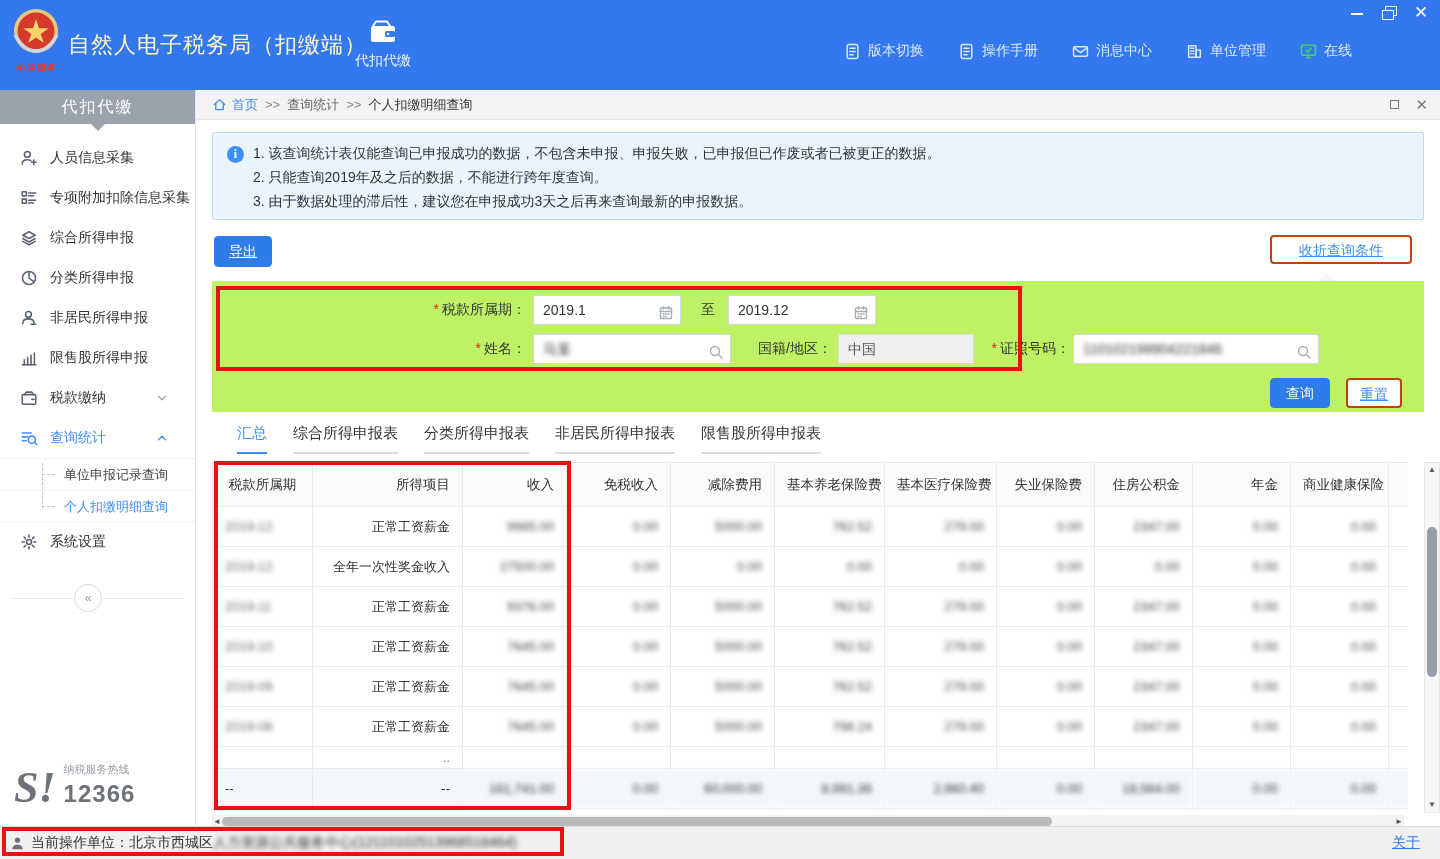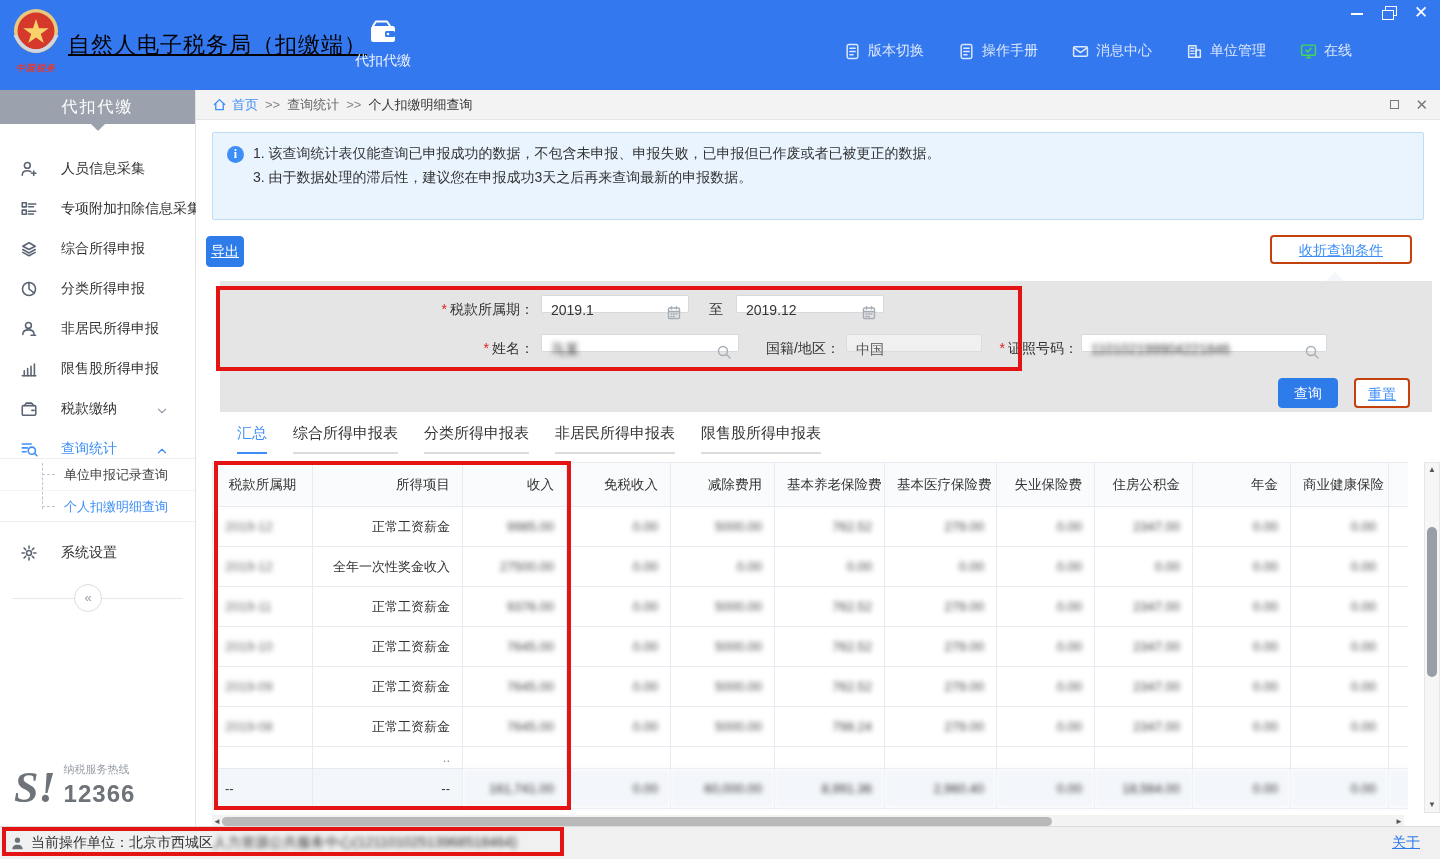--- a/index.html
+++ b/index.html
@@ -8,41 +8,41 @@
 
   .ico { display:inline-block; vertical-align:middle; }
   .ico svg { width:100%; height:100%; fill:none; stroke:currentColor; stroke-width:1.4; stroke-linecap:round; stroke-linejoin:round; }
   .ico.fill svg { fill:currentColor; stroke:none; }
   .blur { filter: blur(2.5px); }
 
   
   .app-header { position:absolute; left:0; top:0; width:1440px; height:90px; background:#3478f0; }
   .emblem { position:absolute; left:8px; top:6px; width:56px; height:70px; text-align:center; }
   .emblem-sub { color:#e8392b; font-size:9px; font-weight:bold; letter-spacing:1px; font-style:italic; }
-  .app-title { position:absolute; left:68px; top:30px; color:#000000; font-size:22px; letter-spacing:1px;text-decoration:underline; }
+  .app-title { position:absolute; left:68px; top:30px; color:#fef9c3; font-size:22px; letter-spacing:1px; }
   .module { position:absolute; left:348px; top:18px; width:70px; text-align:center; color:#fff; }
   .module .ico { width:30px; height:28px; color:#fff; }
   .module-label { display:block; font-size:14px; margin-top:6px; color:#eef4ff; }
   .header-nav { position:absolute; right:88px; top:42px; display:flex; gap:34px; align-items:center; }
   .nav-item { display:flex; align-items:center; gap:7px; color:#dce8fc; font-size:14px; cursor:pointer; }
   .nav-item .ico { width:17px; height:17px; }
   .nav-item.online .ico { color:#42d955; }
   .win-controls { position:absolute; right:12px; top:6px; display:flex; gap:18px; align-items:center; color:#fff; }
   .wc { width:14px; height:14px; position:relative; cursor:pointer; }
   .wc-min::after { content:""; position:absolute; left:1px; top:7px; width:12px; height:2px; background:#fff; }
   .wc-restore::before { content:""; position:absolute; left:3px; top:0; width:10px; height:8px; border:1.5px solid #fff; }
   .wc-restore::after { content:""; position:absolute; left:0px; top:4px; width:10px; height:8px; border:1.5px solid #fff; background:#3478f0; }
   .wc-close { font-size:17px; line-height:14px; text-align:center; }
 
   
   .sidebar { position:absolute; left:0; top:90px; width:196px; height:736px; background:#fff; border-right:1px solid #e3e3e3; }
   .sidebar-header { position:relative; height:34px; background:#9ba2ad; color:#fff; font-size:16px; letter-spacing:2px; text-align:center; line-height:34px; }
   .sidebar-header::after { content:""; position:absolute; left:50%; bottom:-7px; margin-left:-8px; border-left:8px solid transparent; border-right:8px solid transparent; border-top:8px solid #9ba2ad; }
   .menu { padding-top:14px; }
-  .menu-item { height:40px; display:flex; align-items:flex-end; padding:0 14px 0 20px; font-size:14px; color:#333; cursor:pointer;gap:11px; }
+  .menu-item { height:40px; display:flex; align-items:center; padding:0 14px 0 20px; font-size:14px; color:#333; cursor:pointer; }
   .menu-item .ico { width:18px; height:18px; margin-right:12px; color:#5b6472; flex:none; }
   .menu-item .m-label { flex:1; white-space:nowrap; }
   .menu-item .chev { width:14px; height:14px; color:#9aa2ad; }
   .menu-item.active { color:#3e8ef7; }
   .menu-item.active .ico, .menu-item.active .chev { color:#3e8ef7; }
   .submenu { border-top:1px solid #efefef; border-bottom:1px solid #efefef; position:relative; }
   .submenu::before { content:""; position:absolute; left:42px; top:4px; bottom:12px; border-left:1px dashed #bcc6d4; }
   .sub-item { height:31px; line-height:31px; padding-left:64px; font-size:13px; color:#444; cursor:pointer; position:relative; border-top:1px solid #f3f3f3; }
   .sub-item:first-child { border-top:none; }
   .sub-item::before { content:""; position:absolute; left:42px; top:15px; width:13px; border-top:1px dashed #bcc6d4; }
@@ -68,28 +68,28 @@
   
   .content { position:absolute; left:196px; top:120px; width:1244px; height:706px; background:#fff; }
 
   .notice { position:absolute; left:16px; top:12px; width:1212px; height:88px; background:#e9f4fe; border:1px solid #bedcf6; border-radius:2px; padding:8px 14px 8px 40px; font-size:14px; color:#333; }
   .notice-line { line-height:24px; white-space:nowrap; }
   .info-icon { position:absolute; left:14px; top:13px; width:17px; height:17px; border-radius:50%; background:#3e8ef7; color:#fff; font-size:12px; font-weight:bold; text-align:center; line-height:17px; font-family:"Liberation Serif",serif; }
 
   .btn { display:inline-block; border-radius:4px; font-size:14px; text-align:center; cursor:pointer; }
   .btn-primary { background:#2e7bea; color:#fff; border:1px solid #2e7bea; }
   .btn-outline { background:#fff; color:#3e8ef7; border:2px solid #c2410c;text-decoration:underline; }
-  .export-btn { position:absolute; left:10px; top:116px; width:38px; height:31px; line-height:29px;text-decoration:underline; }
+  .export-btn { position:absolute; left:18px; top:116px; width:58px; height:31px; line-height:29px;text-decoration:underline; }
   .collapse-query-btn { position:absolute; right:28px; top:115px; width:142px; height:29px; line-height:27px; }
 
-  .query-panel { position:absolute; left:24px; top:161px; width:1212px; height:131px; background:#e5e5e5; }
+  .query-panel { position:absolute; left:16px; top:161px; width:1212px; height:131px; background:#bef264; }
   .query-panel::before { content:""; position:absolute; right:88px; top:-9px; border-left:9px solid transparent; border-right:9px solid transparent; border-bottom:9px solid #f3f7fc; }
   .f-label { position:absolute; font-size:14px; color:#333; text-align:right; }
   .f-label .req { color:#e02020; margin-right:3px; }
-  .f-input { position:absolute; height:18px; background:#fff; border:1px solid #d6dade; border-radius:2px; font-size:14px; color:#333; line-height:28px; padding:0 26px 0 9px; }
+  .f-input { position:absolute; height:30px; background:#fff; border:1px solid #d6dade; border-radius:2px; font-size:14px; color:#333; line-height:28px; padding:0 26px 0 9px; }
   .f-input .f-ico { position:absolute; right:6px; top:6px; width:16px; height:16px; color:#a6adb5; }
   .f-input.disabled { background:#f0f0f0; border-color:#dcdcdc; color:#555; padding-right:9px; }
   .query-btn { position:absolute; left:1058px; top:97px; width:60px; height:30px; line-height:28px; }
   .reset-btn { position:absolute; left:1134px; top:97px; width:56px; height:30px; line-height:28px; }
 
   .tabs { position:absolute; left:16px; top:304px; display:flex; gap:26px; padding-left:25px; font-size:15px; }
   .tab { padding-bottom:9px; border-bottom:2px solid #dcdcdc; color:#333; cursor:pointer; white-space:nowrap; }
   .tab.active { color:#3e8ef7; border-bottom-color:#3e8ef7; }
 
   
@@ -307,20 +307,21 @@
     <span class="bc-max"></span>
     <span class="bc-close">✕</span>
   </span>
 </div>
 
 <div class="content">
 
   <div class="notice">
     <span class="info-icon">i</span>
     <div class="notice-line">1. 该查询统计表仅能查询已申报成功的数据，不包含未申报、申报失败，已申报但已作废或者已被更正的数据。</div>
+    <div class="notice-line">2. 只能查询2019年及之后的数据，不能进行跨年度查询。</div>
     <div class="notice-line">3. 由于数据处理的滞后性，建议您在申报成功3天之后再来查询最新的申报数据。</div>
   </div>
 
   <div class="btn btn-primary export-btn">导出</div>
   <div class="btn btn-outline collapse-query-btn">收折查询条件</div>
 
   <div class="query-panel">
 
     <span class="f-label" style="left:0;top:20px;width:314px;"><span class="req">*</span><span>税款所属期：</span></span>
     <span class="f-input" style="left:321px;top:14px;width:148px;">

